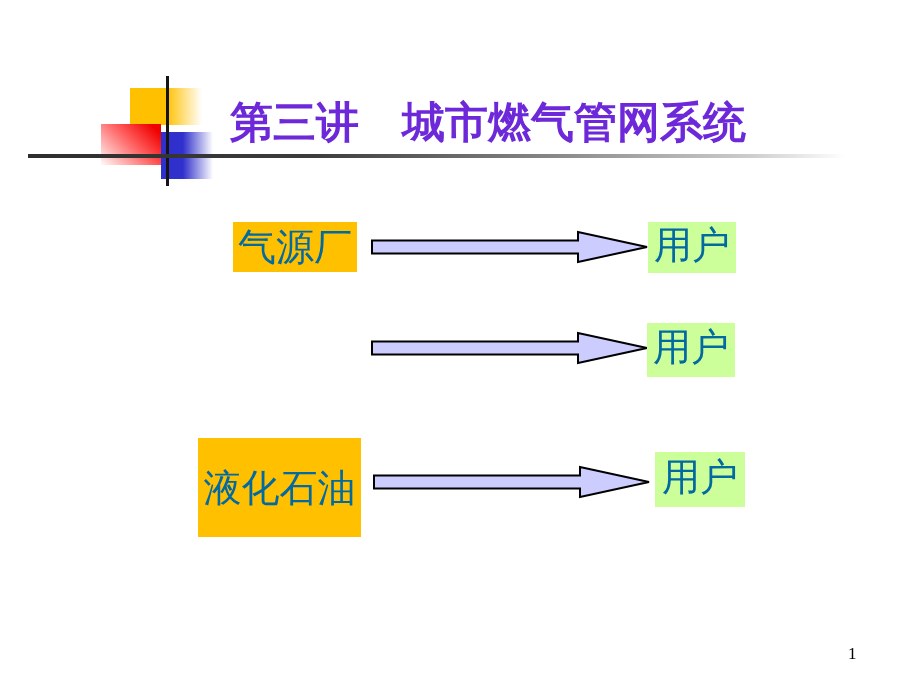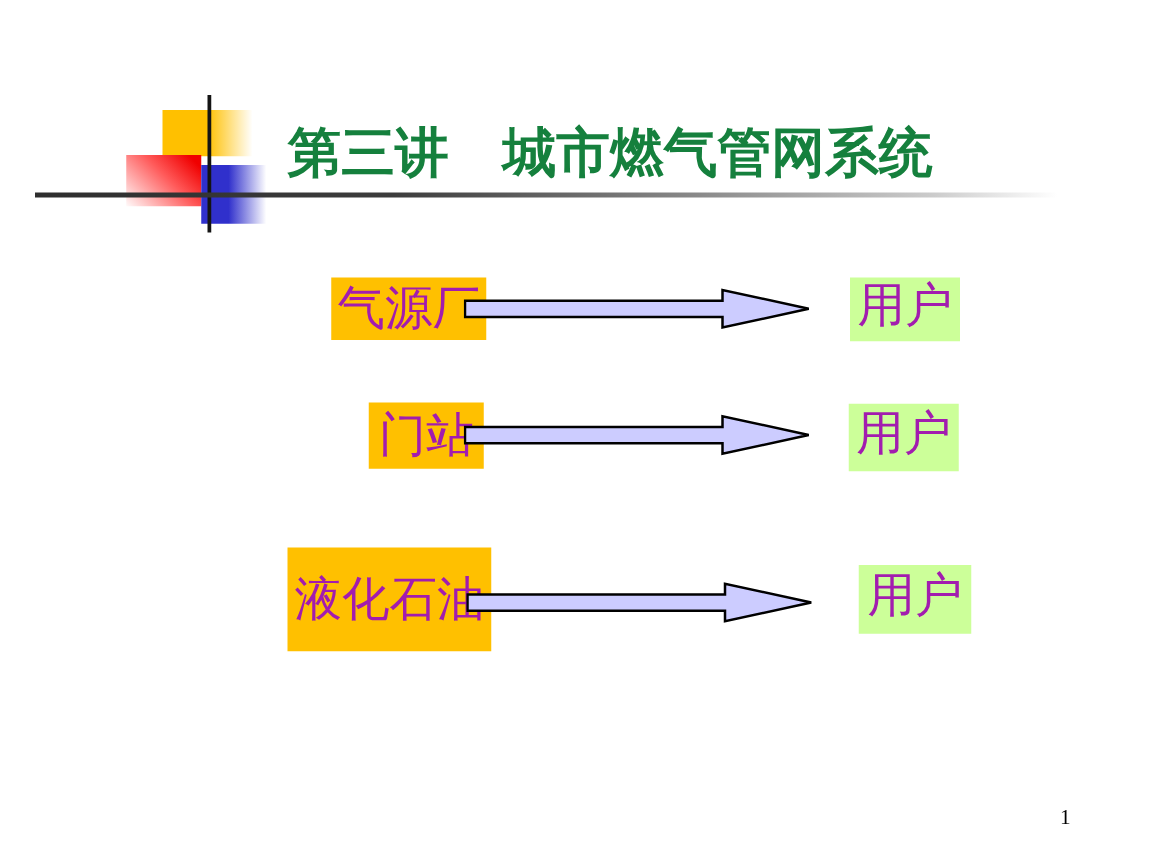--- a/index.html
+++ b/index.html
@@ -38,37 +38,36 @@
     left: 28px; top: 154px; width: 818px; height: 4px; z-index: 2;
     background: linear-gradient(to right, #2e2e2e 0%, #3c3c3c 35%, #8a8a8a 65%, #cccccc 88%, rgba(255,255,255,0) 100%);
   }
 
   
   .title {
     position: absolute;
     left: 230px; top: 94px; z-index: 3;
     font-size: 43px;
     font-weight: bold;
-    color: #15803d;
+    color: #6d28d9;
     white-space: nowrap;
     letter-spacing: 0px;
   }
 
   
   .box {
     position: absolute;
     display: flex;
     flex-direction: column;
     align-items: center;
     justify-content: center;
     text-align: left;
-    color: #a21caf;
+    color: #0369a1;
     font-size: 38px;
     line-height: 46px;
-    margin-left: 32px;
   }
   .src-box { background: #FFC000; }
   .tgt-box { background: #CCFF99; font-family: Liberation Mono, monospace; }
 
   .arrow-svg { position: absolute; }
 
   
   .page-num {
     position: absolute;
     left: 848px; top: 644px;
@@ -93,32 +92,28 @@
     <div>气源厂</div>
     <div></div>
   </div>
   <svg class="arrow-svg" style="left:371px; top:230px;" width="278" height="34" viewBox="0 0 278 34">
     <polygon points="1,10.5 207,10.5 207,2 276,17 207,32 207,23.5 1,23.5" fill="#CCCCFF" stroke="#000000" stroke-width="2" stroke-linejoin="miter"></polygon>
   </svg>
   <div class="box tgt-box" style="left:648px; top:222px; width:88px; height:51px;">
     <div>用户</div>
   </div>
 
-  <div class="box src-box" style="left:263px; top:322px; width:92px; height:53px;">
-    <div>门站</div>
-    <div></div>
-  </div>
   <svg class="arrow-svg" style="left:371px; top:331px;" width="278" height="34" viewBox="0 0 278 34">
     <polygon points="1,10.5 207,10.5 207,2 276,17 207,32 207,23.5 1,23.5" fill="#CCCCFF" stroke="#000000" stroke-width="2" stroke-linejoin="miter"></polygon>
   </svg>
   <div class="box tgt-box" style="left:647px; top:323px; width:88px; height:54px;">
     <div>用户</div>
   </div>
 
-  <div class="box src-box" style="left:198px; top:438px; width:163px; height:83px;">
+  <div class="box src-box" style="left:198px; top:438px; width:163px; height:99px;">
     <div>液化石油</div>
   </div>
   <svg class="arrow-svg" style="left:373px; top:465px;" width="278" height="34" viewBox="0 0 278 34">
     <polygon points="1,10.5 207,10.5 207,2 276,17 207,32 207,23.5 1,23.5" fill="#CCCCFF" stroke="#000000" stroke-width="2" stroke-linejoin="miter"></polygon>
   </svg>
   <div class="box tgt-box" style="left:655px; top:452px; width:90px; height:55px;">
     <div>用户</div>
   </div>
 
   <div class="page-num">1</div>

